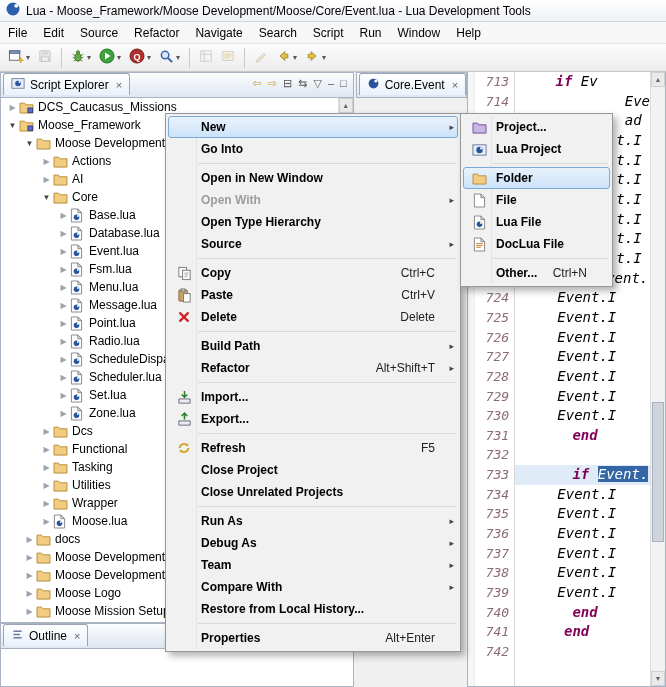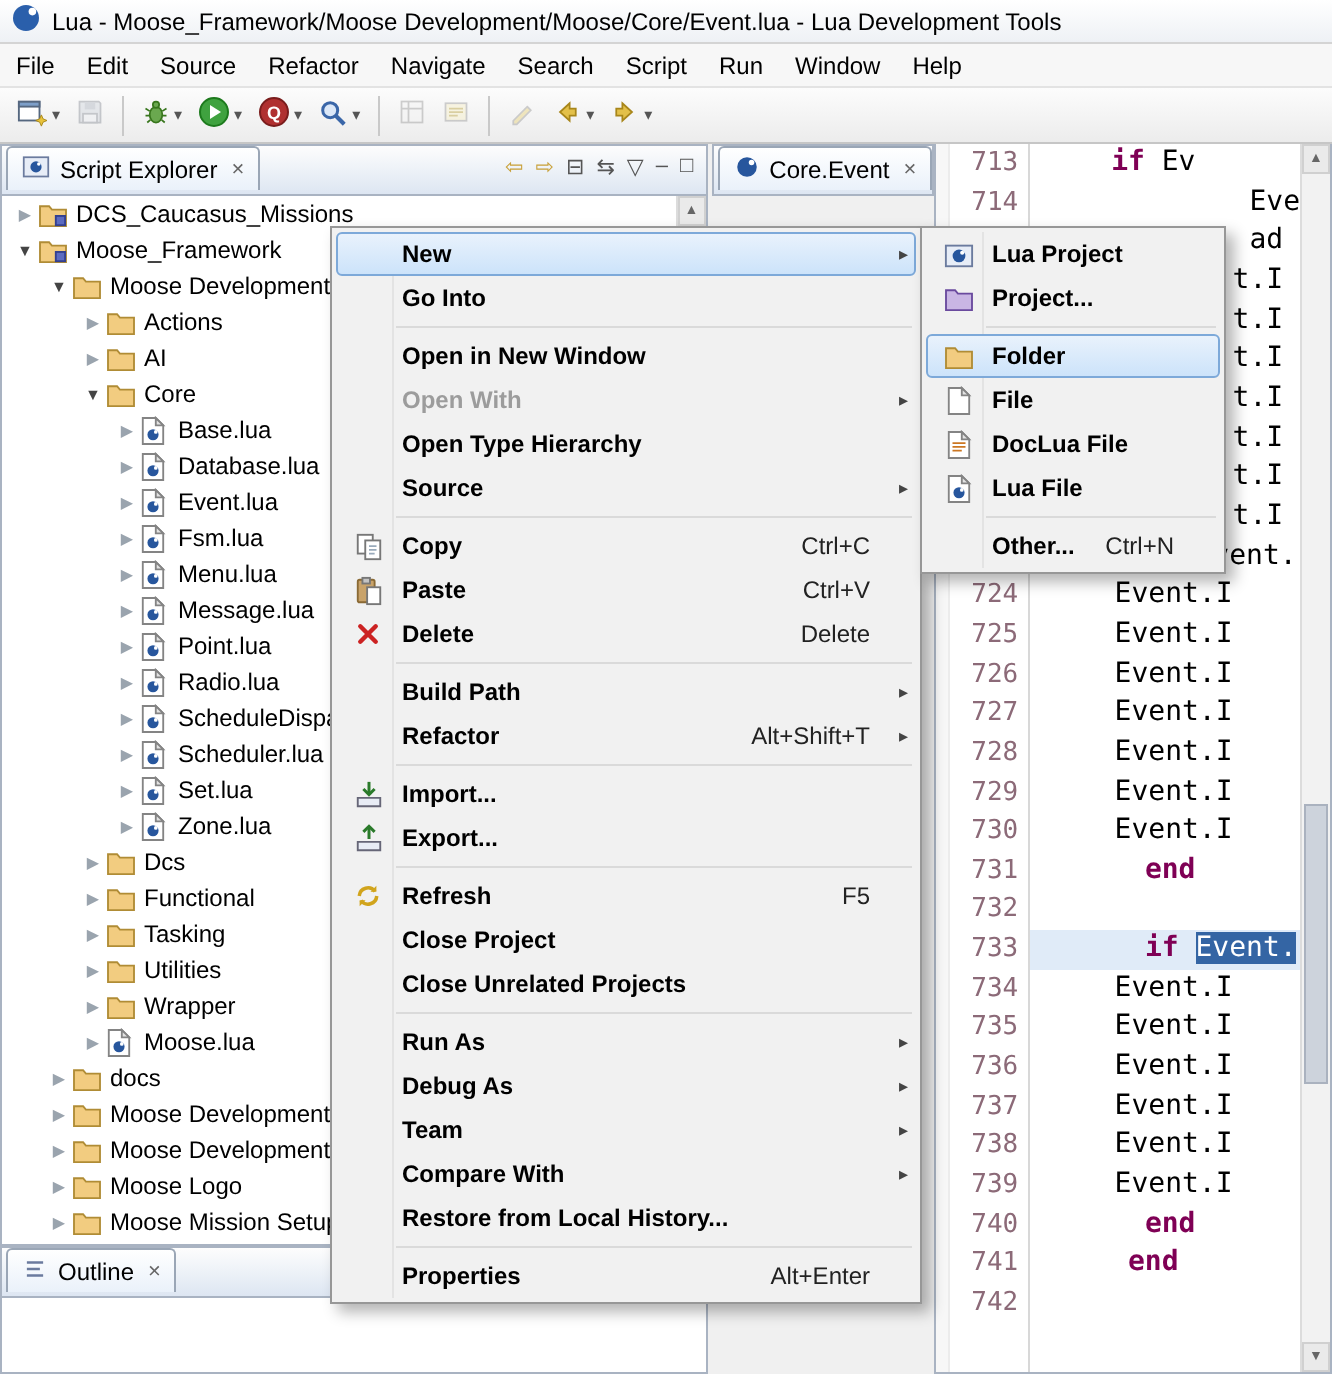--- a/index.html
+++ b/index.html
@@ -39,21 +39,21 @@
   .tree { flex:1; background:#fff; border:1px solid #a9b3c2; border-top:none; overflow:hidden; position:relative; }
   .trow { height:18px; display:flex; align-items:center; white-space:nowrap; cursor:default; }
   .arrow { width:13px; text-align:center; font-size:8px; flex:none; }
   .arrow.col { color:#9aa4ae; }
   .arrow.exp { color:#444; }
   .ticon { width:17px; flex:none; display:flex; align-items:center; }
   .tlabel { padding-left:2px; }
   
   .outline-content { height:38px; background:#fff; border:1px solid #a9b3c2; border-top:none; }
   
-  .edbody { flex:1; display:flex; background:#fff; border:1px solid #a9b3c2; border-top:none; overflow:hidden; }
+  .edbody { flex:1; display:flex; background:#fff; border:1px solid #a9b3c2; border-top:none; overflow:hidden;font-style:italic; }
   .annot { width:7px; background:#f7f7f7; border-right:1px solid #ececec; }
   .lnums { width:40px; text-align:right; padding-right:5px; font-family:"DejaVu Sans Mono",monospace;
     font-size:13px; line-height:19.66px; color:#8c6a78; border-right:1px solid #d8d8d8; background:#fff; }
   .codecol { flex:1; font-family:"DejaVu Sans Mono",monospace; font-size:14px; line-height:19.66px;
     white-space:pre; overflow:hidden; }
   .cl { height:19.66px; }
   .cl.current { background:#e0ebf8; }
   .kw { color:#7f0055; font-weight:bold;margin-left:32px; }
   .selspan { background:#3465a4; color:#fff; }
   
@@ -763,87 +763,87 @@
     <div class="mitem">
       <span class="mic"></span>
       <span class="mlabel">Properties</span>
       <span class="msc">Alt+Enter</span>
       <span class="marrow"></span>
     </div>
   </div>
 <div class="popup" id="submenu">
     <div class="mitem">
       <span class="mic">
+        <svg width="15" height="13" viewBox="0 0 16 14">
+          <path d="M1 13V2.3h4.9l1.5 1.8H15V13Z" fill="#c9b6e4" stroke="#6a4a9e"></path>
+        </svg>
+      </span>
+      <span class="mlabel">Project...</span>
+      <span class="msc"></span>
+      <span class="marrow"></span>
+    </div>
+    <div class="mitem">
+      <span class="mic">
         <svg width="15" height="15" viewBox="0 0 16 16">
           <rect x="1" y="3" width="14" height="11" fill="#e7edf7" stroke="#6b7b9e"></rect>
           <circle cx="8" cy="8.5" r="3.4" fill="#27569d"></circle>
           <circle cx="9.7" cy="6.8" r="1.1" fill="#fff"></circle>
         </svg>
       </span>
       <span class="mlabel">Lua Project</span>
       <span class="msc"></span>
       <span class="marrow"></span>
     </div>
-    <div class="mitem">
-      <span class="mic">
-        <svg width="15" height="13" viewBox="0 0 16 14">
-          <path d="M1 13V2.3h4.9l1.5 1.8H15V13Z" fill="#c9b6e4" stroke="#6a4a9e"></path>
-        </svg>
-      </span>
-      <span class="mlabel">Project...</span>
-      <span class="msc"></span>
-      <span class="marrow"></span>
-    </div>
     <div class="msep"></div>
     <div class="mitem hl">
       <span class="mic">
         <svg width="15" height="13" viewBox="0 0 16 14">
           <path d="M1 13V2.3h4.9l1.5 1.8H15V13Z" fill="#f2cc80" stroke="#b08c35"></path>
         </svg>
       </span>
       <span class="mlabel">Folder</span>
       <span class="msc"></span>
       <span class="marrow"></span>
     </div>
     <div class="mitem">
       <span class="mic">
         <svg width="13" height="15" viewBox="0 0 14 16">
           <path d="M1.5 1h7l4 4v10h-11Z" fill="#fff" stroke="#848484"></path>
           <path d="M8.5 1l4 4h-4Z" fill="#e3e3e3" stroke="#848484"></path>
         </svg>
       </span>
       <span class="mlabel">File</span>
-      <span class="msc"></span>
-      <span class="marrow"></span>
-    </div>
-    <div class="mitem">
-      <span class="mic">
-        <svg width="13" height="15" viewBox="0 0 14 16">
-          <path d="M1.5 1h7l4 4v10h-11Z" fill="#fff" stroke="#848484"></path>
-          <path d="M8.5 1l4 4h-4Z" fill="#e3e3e3" stroke="#848484"></path>
-          <path d="M3.5 7h7M3.5 9h7M3.5 11h5" stroke="#cc7722"></path>
-        </svg>
-      </span>
-      <span class="mlabel">DocLua File</span>
       <span class="msc"></span>
       <span class="marrow"></span>
     </div>
     <div class="mitem">
       <span class="mic">
         <svg width="13" height="15" viewBox="0 0 14 16">
           <path d="M1.5 1h7l4 4v10h-11Z" fill="#fff" stroke="#848484"></path>
           <path d="M8.5 1l4 4h-4Z" fill="#e3e3e3" stroke="#848484"></path>
           <circle cx="7" cy="10" r="3" fill="#27569d"></circle>
           <circle cx="8.5" cy="8.5" r="1" fill="#fff"></circle>
         </svg>
       </span>
       <span class="mlabel">Lua File</span>
       <span class="msc"></span>
       <span class="marrow"></span>
     </div>
+    <div class="mitem">
+      <span class="mic">
+        <svg width="13" height="15" viewBox="0 0 14 16">
+          <path d="M1.5 1h7l4 4v10h-11Z" fill="#fff" stroke="#848484"></path>
+          <path d="M8.5 1l4 4h-4Z" fill="#e3e3e3" stroke="#848484"></path>
+          <path d="M3.5 7h7M3.5 9h7M3.5 11h5" stroke="#cc7722"></path>
+        </svg>
+      </span>
+      <span class="mlabel">DocLua File</span>
+      <span class="msc"></span>
+      <span class="marrow"></span>
+    </div>
     <div class="msep"></div>
     <div class="mitem">
       <span class="mic"></span>
       <span class="mlabel">Other...</span>
       <span class="msc">Ctrl+N</span>
       <span class="marrow"></span>
     </div>
   </div>
 
 </body></html>

